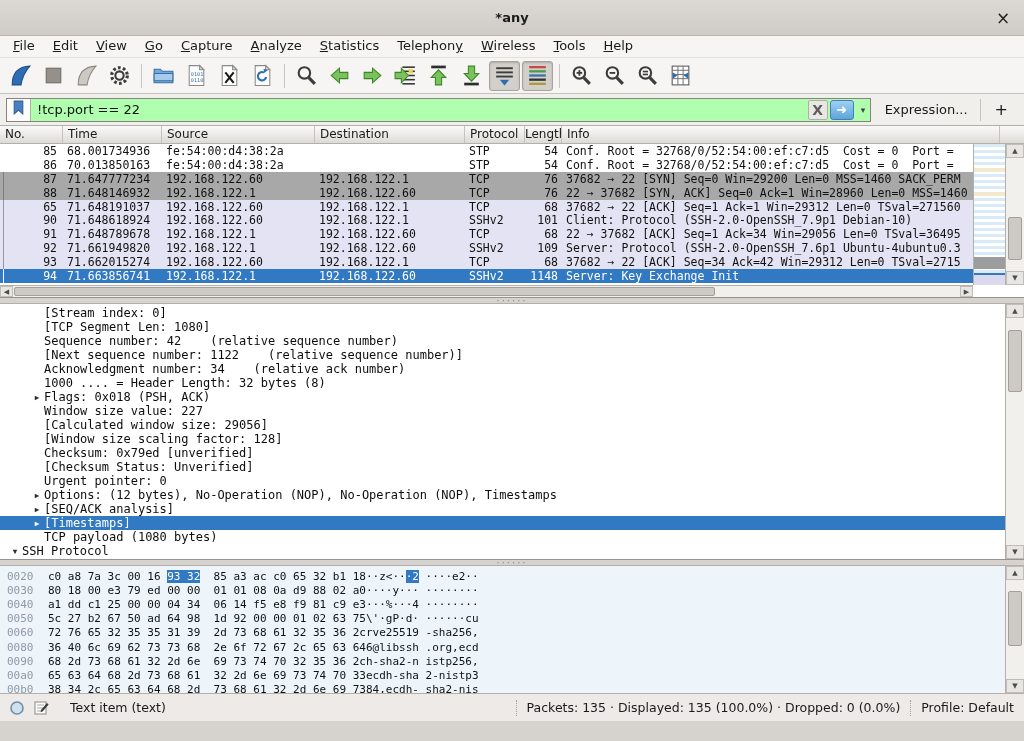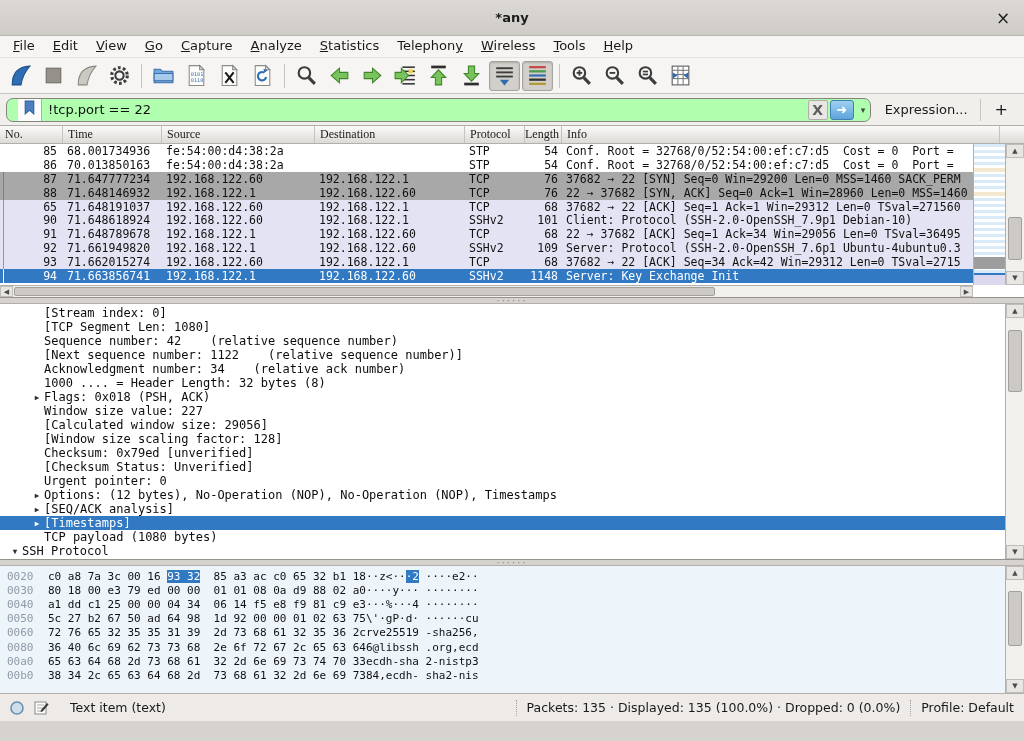--- a/index.html
+++ b/index.html
@@ -33,39 +33,39 @@
   .toolbar{height:36px;background:#f6f5f3;display:flex;align-items:center;
     padding-left:4px;border-bottom:1px solid #c7c4bf;}
   .tb-btn{width:31px;height:30px;display:flex;align-items:center;justify-content:center;
     border:1px solid transparent;border-radius:3px;background:transparent;margin:0 1px;padding:0;}
   .tb-btn.pressed{background:#d3cfca;border-color:#a7a39e;box-shadow:inset 0 1px 2px rgba(0,0,0,.18);}
   .tb-btn .icn{display:flex;align-items:center;justify-content:center;}
   .tb-sep{width:1px;height:24px;background:#c7c4bf;margin:0 5px;}
   
   .filterbar{height:32px;background:#f0efec;display:flex;align-items:center;
     padding:0 8px 0 6px;gap:4px;border-bottom:1px solid #b2afaa;}
-  .filter-box{flex:1;height:24px;border:1px solid #87837e;border-radius:7px;
-    background:var(--filter-green);display:flex;align-items:center;overflow:hidden;padding-left:11px;}
+  .filter-box{flex:1;height:24px;border:1px solid #87837e;border-radius:0;
+    background:var(--filter-green);display:flex;align-items:center;overflow:hidden;}
   .filter-bookmark{width:24px;height:100%;background:#fcfcfb;border-right:1px solid #b2afaa;
     display:flex;align-items:center;justify-content:center;flex:none;}
   .filter-input{flex:1;background:transparent;border:none;outline:none;
     font-family:"DejaVu Sans",sans-serif;font-size:13px;color:#101010;padding:0 6px;}
   .filter-clear{width:20px;height:20px;flex:none;display:flex;align-items:center;justify-content:center;
     color:#5c5c5c;font-size:14px;font-weight:bold;background:#e8e7e4;border:1px solid #b2afaa;border-radius:2px;margin-right:2px;}
   .filter-apply{width:24px;height:20px;flex:none;display:flex;align-items:center;justify-content:center;
     background:linear-gradient(#9fd0f2,#5da4dd);border:1px solid #3f7fb5;border-radius:3px;
     color:#fff;font-size:13px;font-weight:bold;margin-right:3px;}
   .filter-caret{width:13px;font-size:9px;color:#444;text-align:center;flex:none;}
   .expression-label{font-size:13px;color:#1a1a1a;padding:0 8px 0 10px;white-space:nowrap;}
   .fb-sep{width:1px;height:22px;background:#c7c4bf;}
   .add-btn{font-size:16px;color:#1a1a1a;padding:0 8px 0 10px;}
   
   .packet-list{position:relative;height:172px;background:#fff;border-bottom:1px solid #96928c;}
   .plist-header{height:18px;display:flex;background:linear-gradient(#fbfaf9,#dddbd7);
-    border-bottom:1px solid #b3b0ab;overflow:hidden;padding-right:24px;font-family:Liberation Serif, serif;}
+    border-bottom:1px solid #b3b0ab;overflow:hidden;padding-right:24px;}
   .hcell{font-size:12px;color:#1a1a1a;padding:1px 0 0 5px;border-right:1px solid #c6c3be;
     white-space:nowrap;overflow:hidden;flex:none;}
   .plist-rows{position:absolute;top:18px;left:0;right:51px;bottom:12px;overflow:hidden;background:#fff;}
   .prow{height:13.9px;display:flex;font-family:"DejaVu Sans Mono",monospace;font-size:11.5px;
     white-space:pre;color:#111;position:relative;overflow:hidden;align-items:center;}
   .prow.v-gray{background:var(--row-gray);}
   .prow.v-lav{background:var(--row-lavender);}
   .prow.v-sel{background:var(--selection-blue);color:#fff;}
   .prow.bracket::before{content:"";position:absolute;left:3px;top:0;bottom:0;width:1px;background:rgba(90,90,90,.55);}
   .prow.v-sel.bracket::before{background:#fff;}
@@ -428,20 +428,21 @@
   </div>
 
 <div class="hex-pane">
   <div class="hex-rows">
       <div class="hrow"><span class="hoff">0020</span><span class="hbytes"><span>c0 a8 7a 3c 00 16 </span><span class="hsel">93 32</span><span>  85 a3 ac c0 65 32 b1 18</span></span><span class="hascii"><span>··z&lt;··</span><span class="hsel">·2</span><span> ····e2··</span></span></div>
       <div class="hrow"><span class="hoff">0030</span><span class="hbytes"><span>80 18 00 e3 79 ed 00 00  01 01 08 0a d9 88 02 a0</span></span><span class="hascii"><span>····y··· ········</span></span></div>
       <div class="hrow"><span class="hoff">0040</span><span class="hbytes"><span>a1 dd c1 25 00 00 04 34  06 14 f5 e8 f9 81 c9 e3</span></span><span class="hascii"><span>···%···4 ········</span></span></div>
       <div class="hrow"><span class="hoff">0050</span><span class="hbytes"><span>5c 27 b2 67 50 ad 64 98  1d 92 00 00 01 02 63 75</span></span><span class="hascii"><span>\'·gP·d· ······cu</span></span></div>
       <div class="hrow"><span class="hoff">0060</span><span class="hbytes"><span>72 76 65 32 35 35 31 39  2d 73 68 61 32 35 36 2c</span></span><span class="hascii"><span>rve25519 -sha256,</span></span></div>
       <div class="hrow"><span class="hoff">0080</span><span class="hbytes"><span>36 40 6c 69 62 73 73 68  2e 6f 72 67 2c 65 63 64</span></span><span class="hascii"><span>6@libssh .org,ecd</span></span></div>
+      <div class="hrow"><span class="hoff">0090</span><span class="hbytes"><span>68 2d 73 68 61 32 2d 6e  69 73 74 70 32 35 36 2c</span></span><span class="hascii"><span>h-sha2-n istp256,</span></span></div>
       <div class="hrow"><span class="hoff">00a0</span><span class="hbytes"><span>65 63 64 68 2d 73 68 61  32 2d 6e 69 73 74 70 33</span></span><span class="hascii"><span>ecdh-sha 2-nistp3</span></span></div>
       <div class="hrow"><span class="hoff">00b0</span><span class="hbytes"><span>38 34 2c 65 63 64 68 2d  73 68 61 32 2d 6e 69 73</span></span><span class="hascii"><span>84,ecdh- sha2-nis</span></span></div>
     </div>
   <div class="vscroll" style="top:0;right:0;bottom:0;">
     <div class="sarrow up">▲</div>
     <div class="sthumb" style="top:25px;height:55px;"></div>
     <div class="sarrow down">▼</div>
   </div>
 </div>
 

